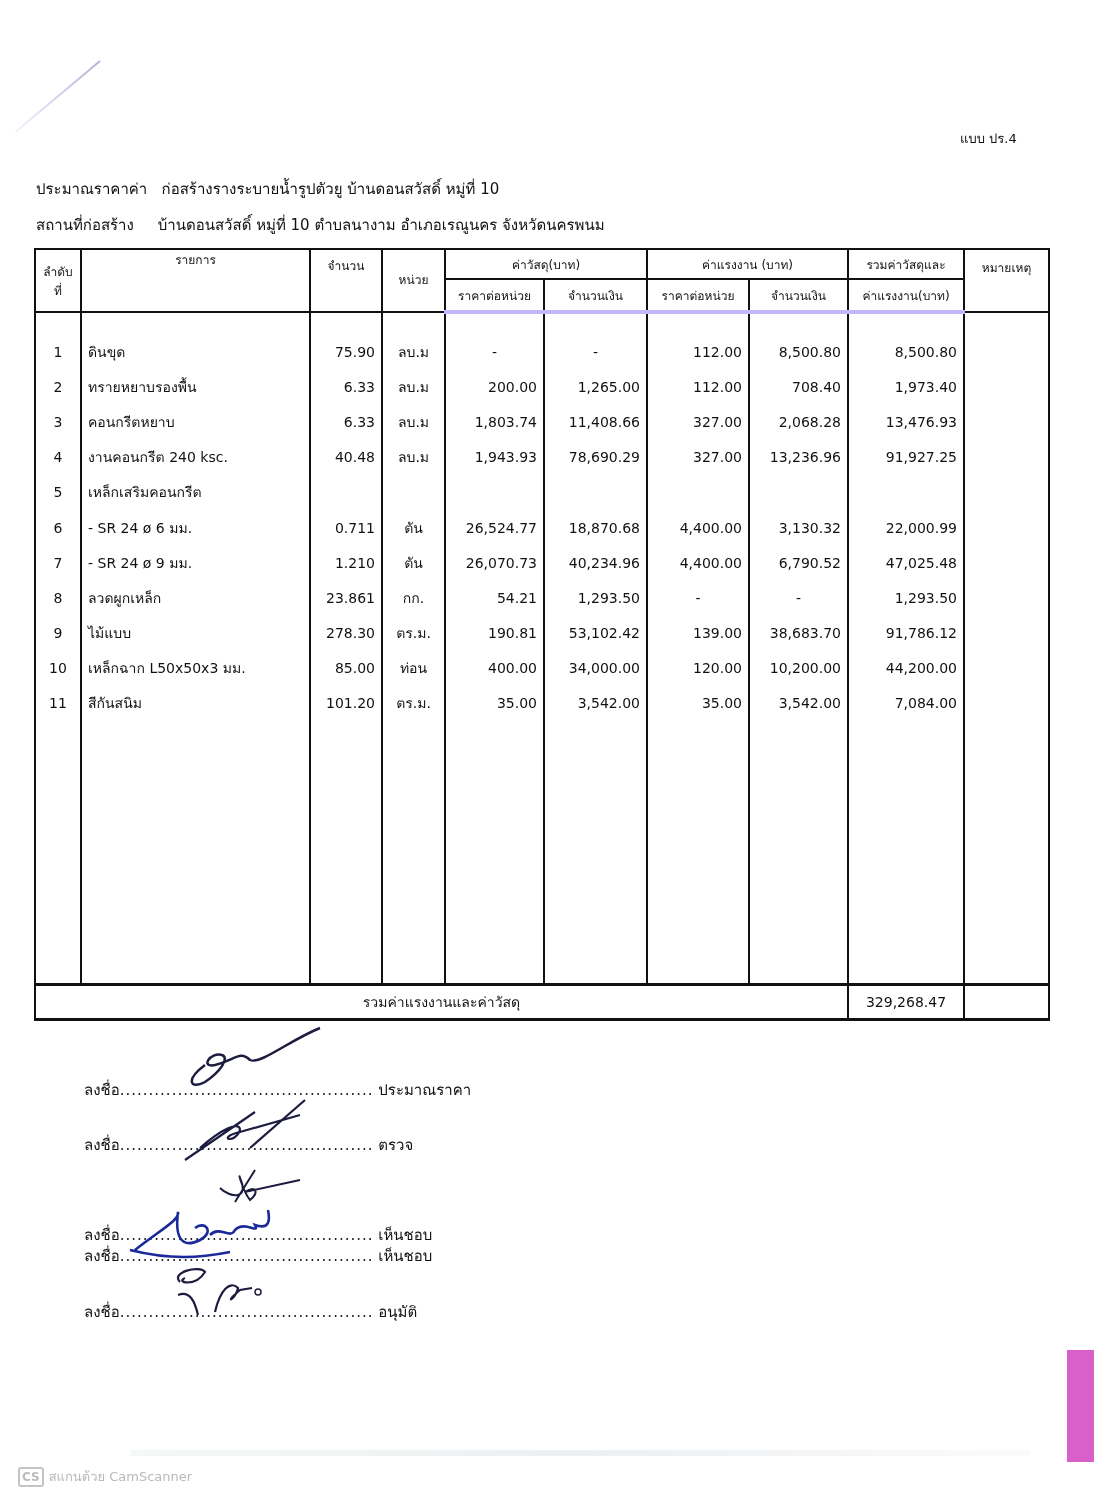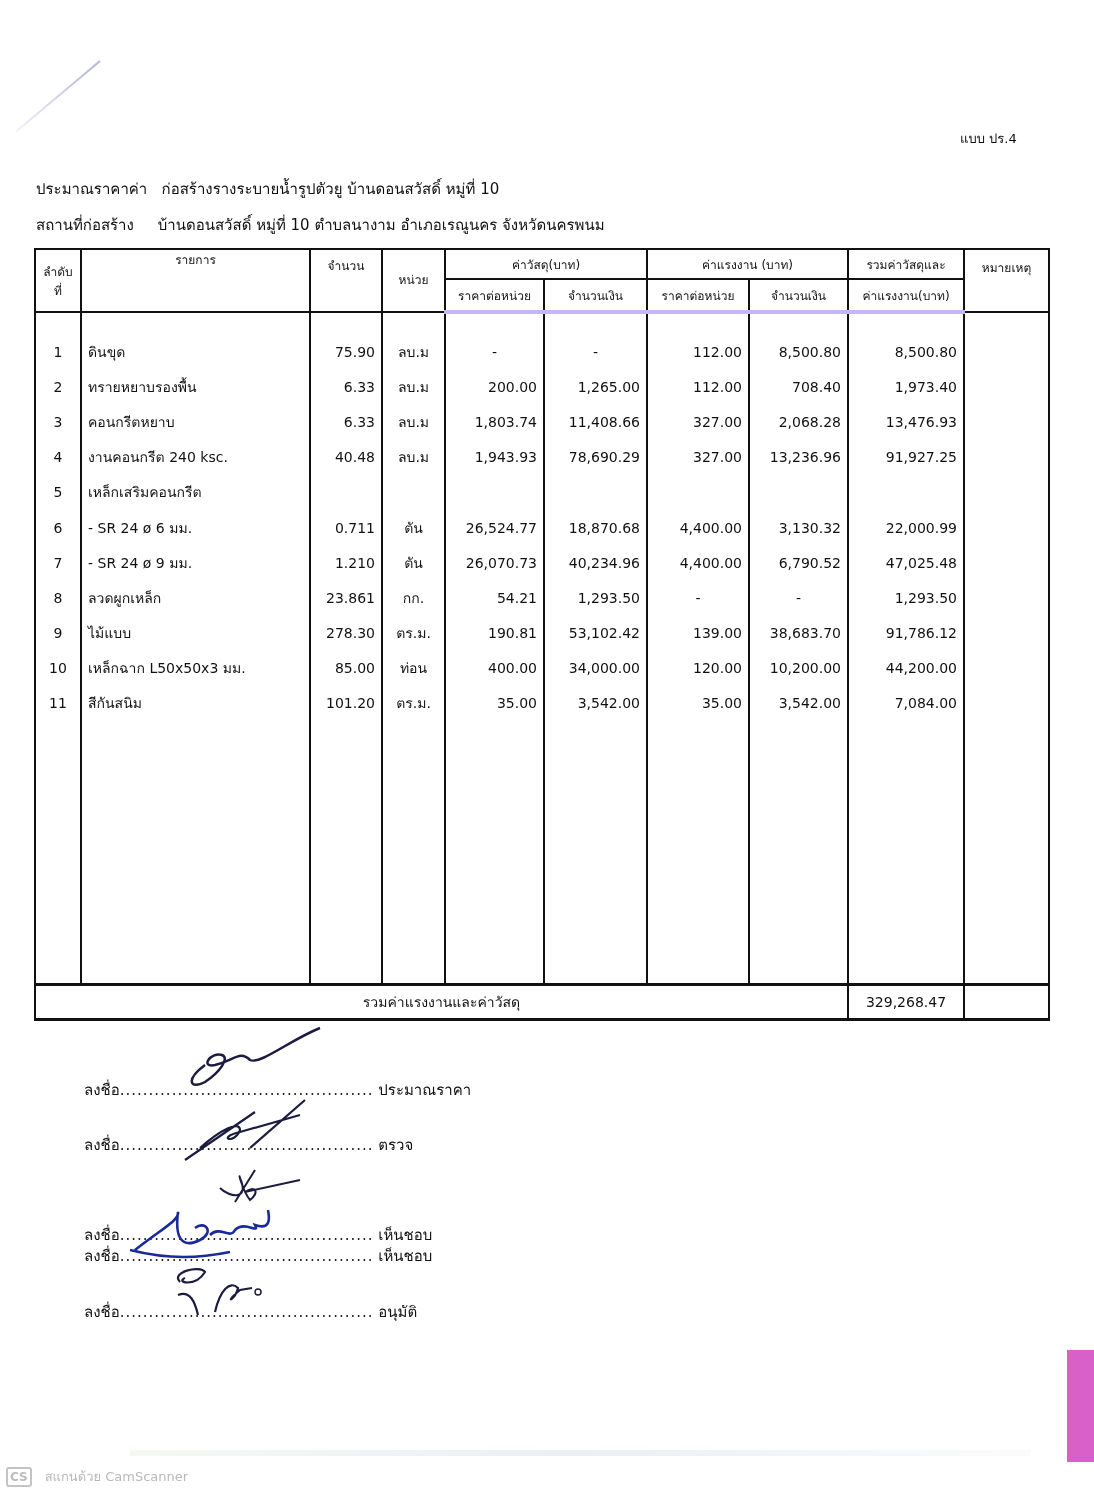--- a/index.html
+++ b/index.html
@@ -60,22 +60,22 @@
   table.est tfoot td.total-value { text-align:center; }
 
   .sig { position:absolute; left:84px; font-size:15px; white-space:nowrap; }
   .sig .dots { letter-spacing:1px; color:#222; }
   .sig1 { top:1078px; } .sig2 { top:1133px; } .sig3 { top:1189px;margin-top:34px; }
   .sig4 { top:1244px; } .sig5 { top:1300px; }
 
   svg.signatures { position:absolute; left:0; top:1020px; width:460px; height:320px; pointer-events:none; }
 
   .footer-cs {
-    position:absolute; left:6px; top:1466px; display:flex; align-items:center;
-    gap:13px; color:#b9b9b9; font-size:13px;text-align:center;
+    position:absolute; left:18px; top:1466px; display:flex; align-items:center;
+    gap:5px; color:#b9b9b9; font-size:13px;text-align:center;
   }
   .cs-logo {
     border:2px solid #c4c4c4; border-radius:3px; font-weight:bold; font-size:12px;
     padding:0 2px; line-height:16px; color:#bbb;
   }
   .faint-line {
     position:absolute; left:130px; top:1450px; width:900px; height:6px;
     background:linear-gradient(90deg, rgba(230,240,230,0.4), rgba(200,210,220,0.35), rgba(235,235,235,0.2));
   }
   .magenta-tab {

